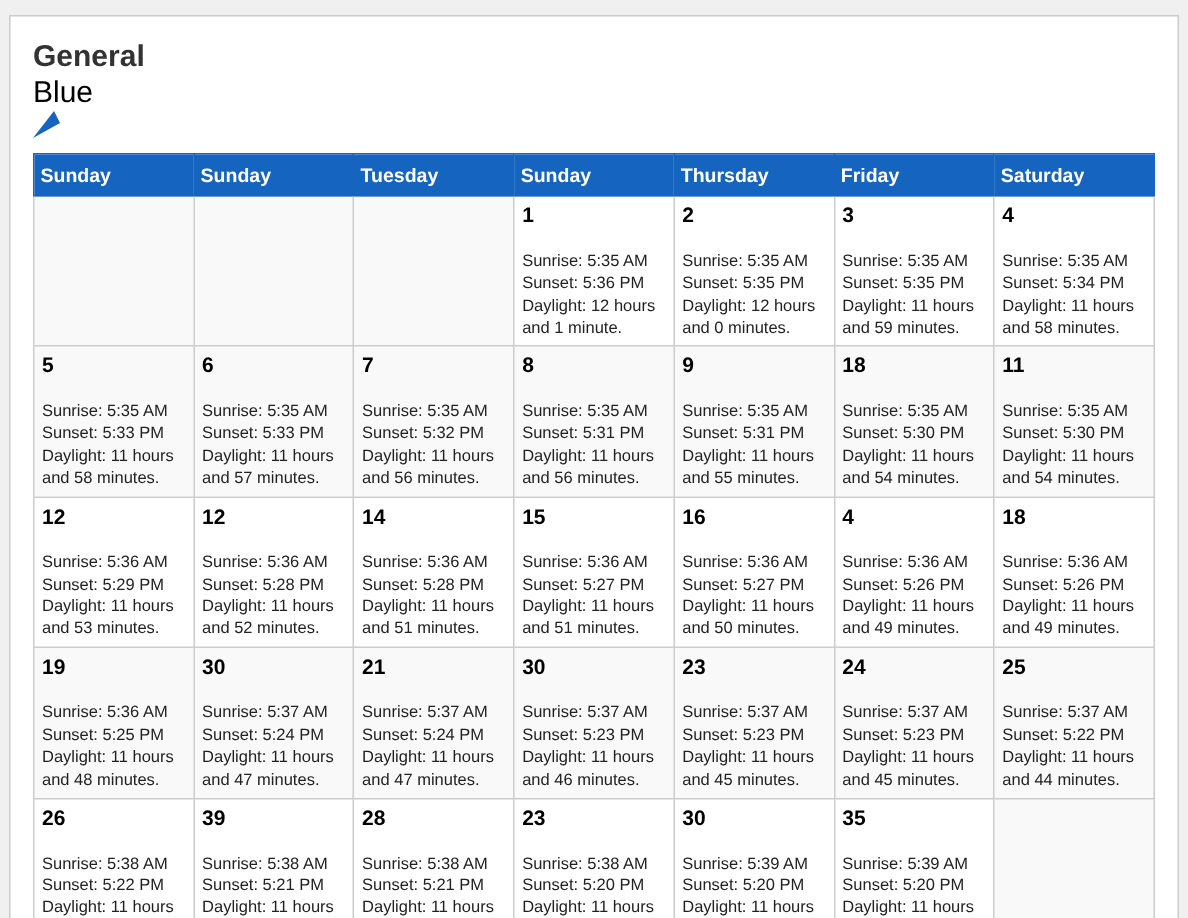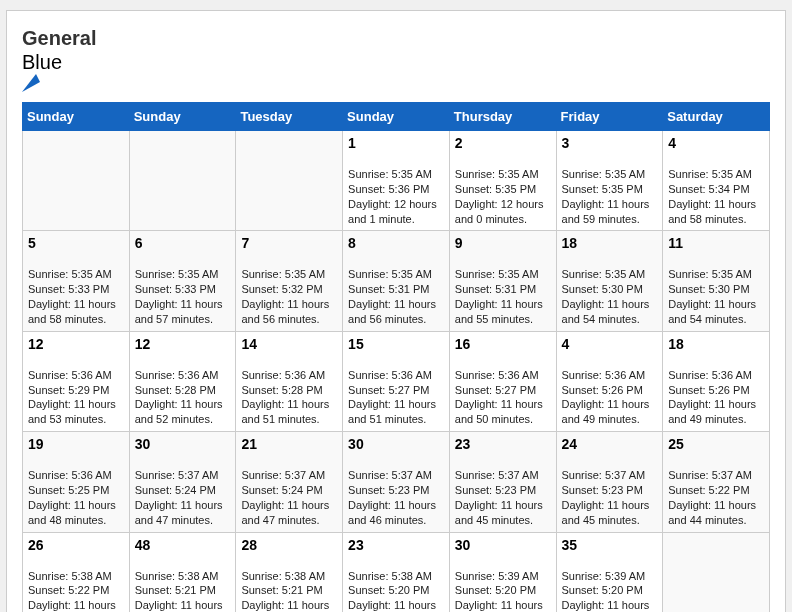--- a/index.html
+++ b/index.html
@@ -304,21 +304,21 @@
         </tr>
         <tr>
           <td>
             <span class="day-number">26</span>
             <div class="day-info" style="white-space: pre-line;">Sunrise: 5:38 AM
 Sunset: 5:22 PM
 Daylight: 11 hours
 and 43 minutes.</div>
           </td>
           <td>
-            <span class="day-number">48</span>
+            <span class="day-number">39</span>
             <div class="day-info" style="white-space: pre-line;">Sunrise: 5:38 AM
 Sunset: 5:21 PM
 Daylight: 11 hours
 and 43 minutes.</div>
           </td>
           <td>
             <span class="day-number">28</span>
             <div class="day-info" style="white-space: pre-line;">Sunrise: 5:38 AM
 Sunset: 5:21 PM
 Daylight: 11 hours

